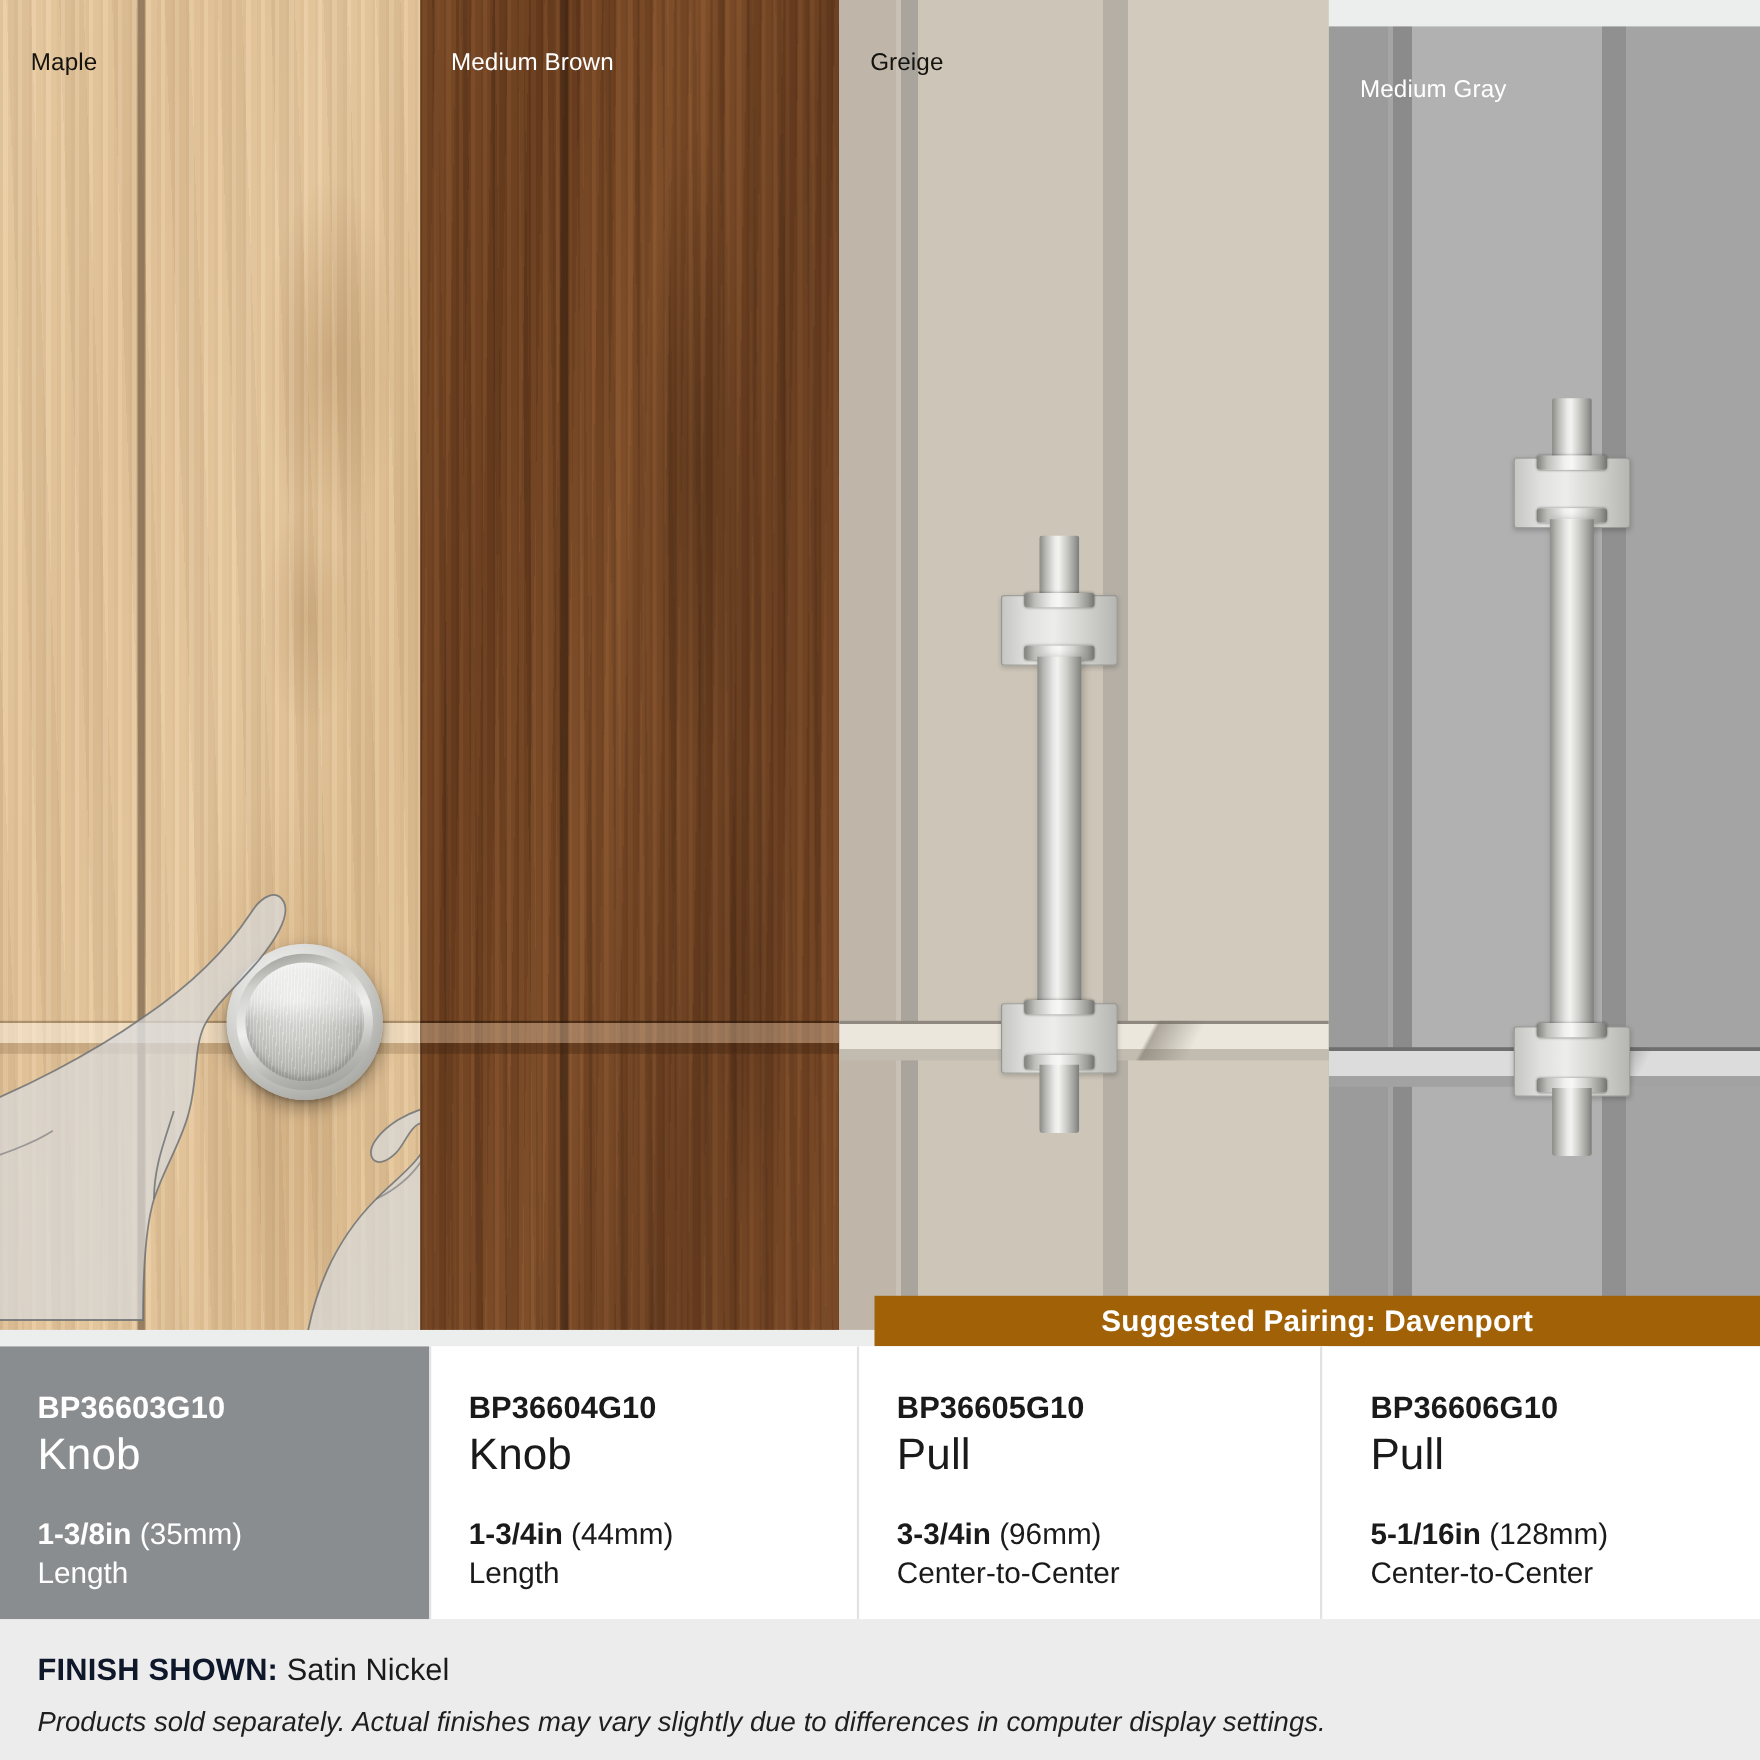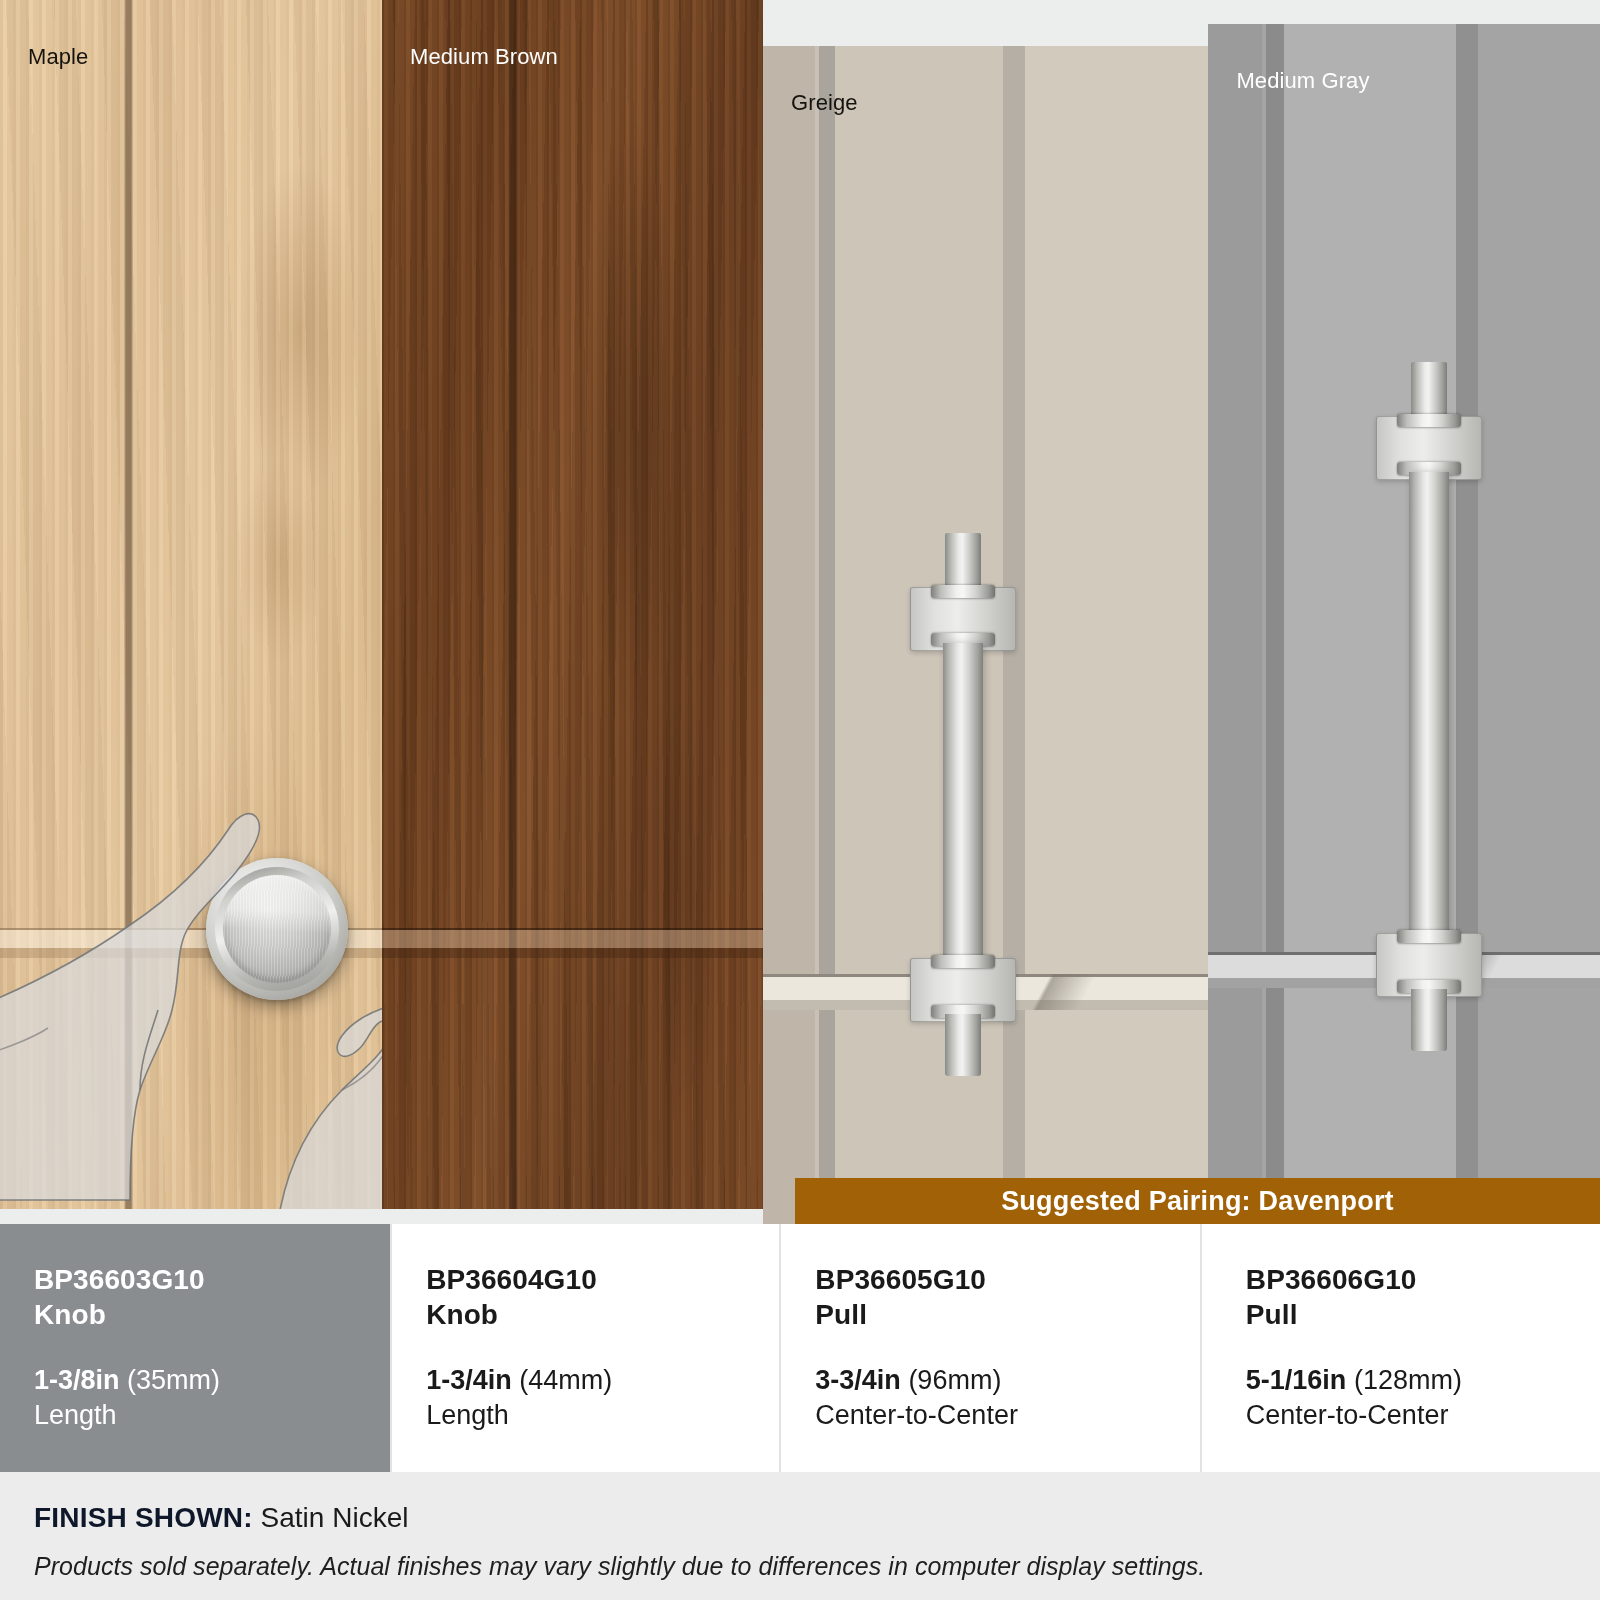--- a/index.html
+++ b/index.html
@@ -9,21 +9,21 @@
     background:#eceded;
     overflow:hidden;
   }
   .sheet{position:relative;width:1600px;height:1600px;overflow:hidden;}
 
   
   .photos{position:absolute;left:0;top:0;width:1600px;height:1209px;display:flex;}
   .pane{position:relative;overflow:hidden;height:100%;}
   .p1{width:398px;}
   .p2{width:397px;}
-  .p3{width:464px;margin-top:46px;}
+  .p3{width:464px;}
   .p4{width:408px;}
 
   
   .maple{
     background:
       linear-gradient(90deg, rgba(0,0,0,0) 0 124px, rgba(90,70,50,.55) 126px 131px, rgba(0,0,0,0) 133px 100%),
       repeating-linear-gradient(90deg, rgba(150,110,70,.10) 0 3px, rgba(255,240,215,.10) 3px 7px, rgba(160,120,80,.06) 7px 13px),
       repeating-linear-gradient(88deg, rgba(120,85,50,.07) 0 22px, rgba(230,200,160,.05) 22px 48px),
       radial-gradient(ellipse 90px 240px at 300px 330px, rgba(150,105,60,.30), rgba(0,0,0,0) 70%),
       radial-gradient(ellipse 60px 150px at 280px 560px, rgba(150,105,60,.22), rgba(0,0,0,0) 70%),
@@ -162,21 +162,21 @@
   }
 
   
   .inforow{position:absolute;left:0;top:1224px;width:1600px;height:248px;display:flex;background:#fff;}
   .cell{position:relative;padding:38px 0 0 34px;box-sizing:border-box;height:100%;}
   .c1{width:398px;background:#8a8d90;color:#fff;}
   .c2{width:397px;background:#fff;color:#1a1a1a;border-left:2px solid #e2e2e2;}
   .c3{width:429px;background:#fff;color:#1a1a1a;border-left:2px solid #e2e2e2;}
   .c4{width:408px;background:#fff;color:#1a1a1a;border-left:2px solid #e2e2e2;padding-left:44px;}
   .sku{font-size:28px;font-weight:700;line-height:1.26;letter-spacing:.1px;}
-  .ptype{font-size:28px;font-weight:700;line-height:1.26;letter-spacing:.1px;}
+  .ptype{font-size:40px;font-weight:400;line-height:1.26;letter-spacing:.1px;}
   .dimline{margin-top:30px;font-size:27px;line-height:1.3;}
   .dim-b{font-weight:700;}
   .dim-n{font-weight:400;}
   .dimsub{font-size:27px;font-weight:400;line-height:1.3;}
 
   
   .footer{position:absolute;left:0;top:1472px;width:1600px;height:128px;background:#ececec;}
   .finish{position:absolute;left:34px;top:30px;font-size:28px;}
   .finish .k{color:#0f172a;font-weight:700;letter-spacing:.2px;}
   .finish .v{color:#1a1a1a;font-weight:400;}

